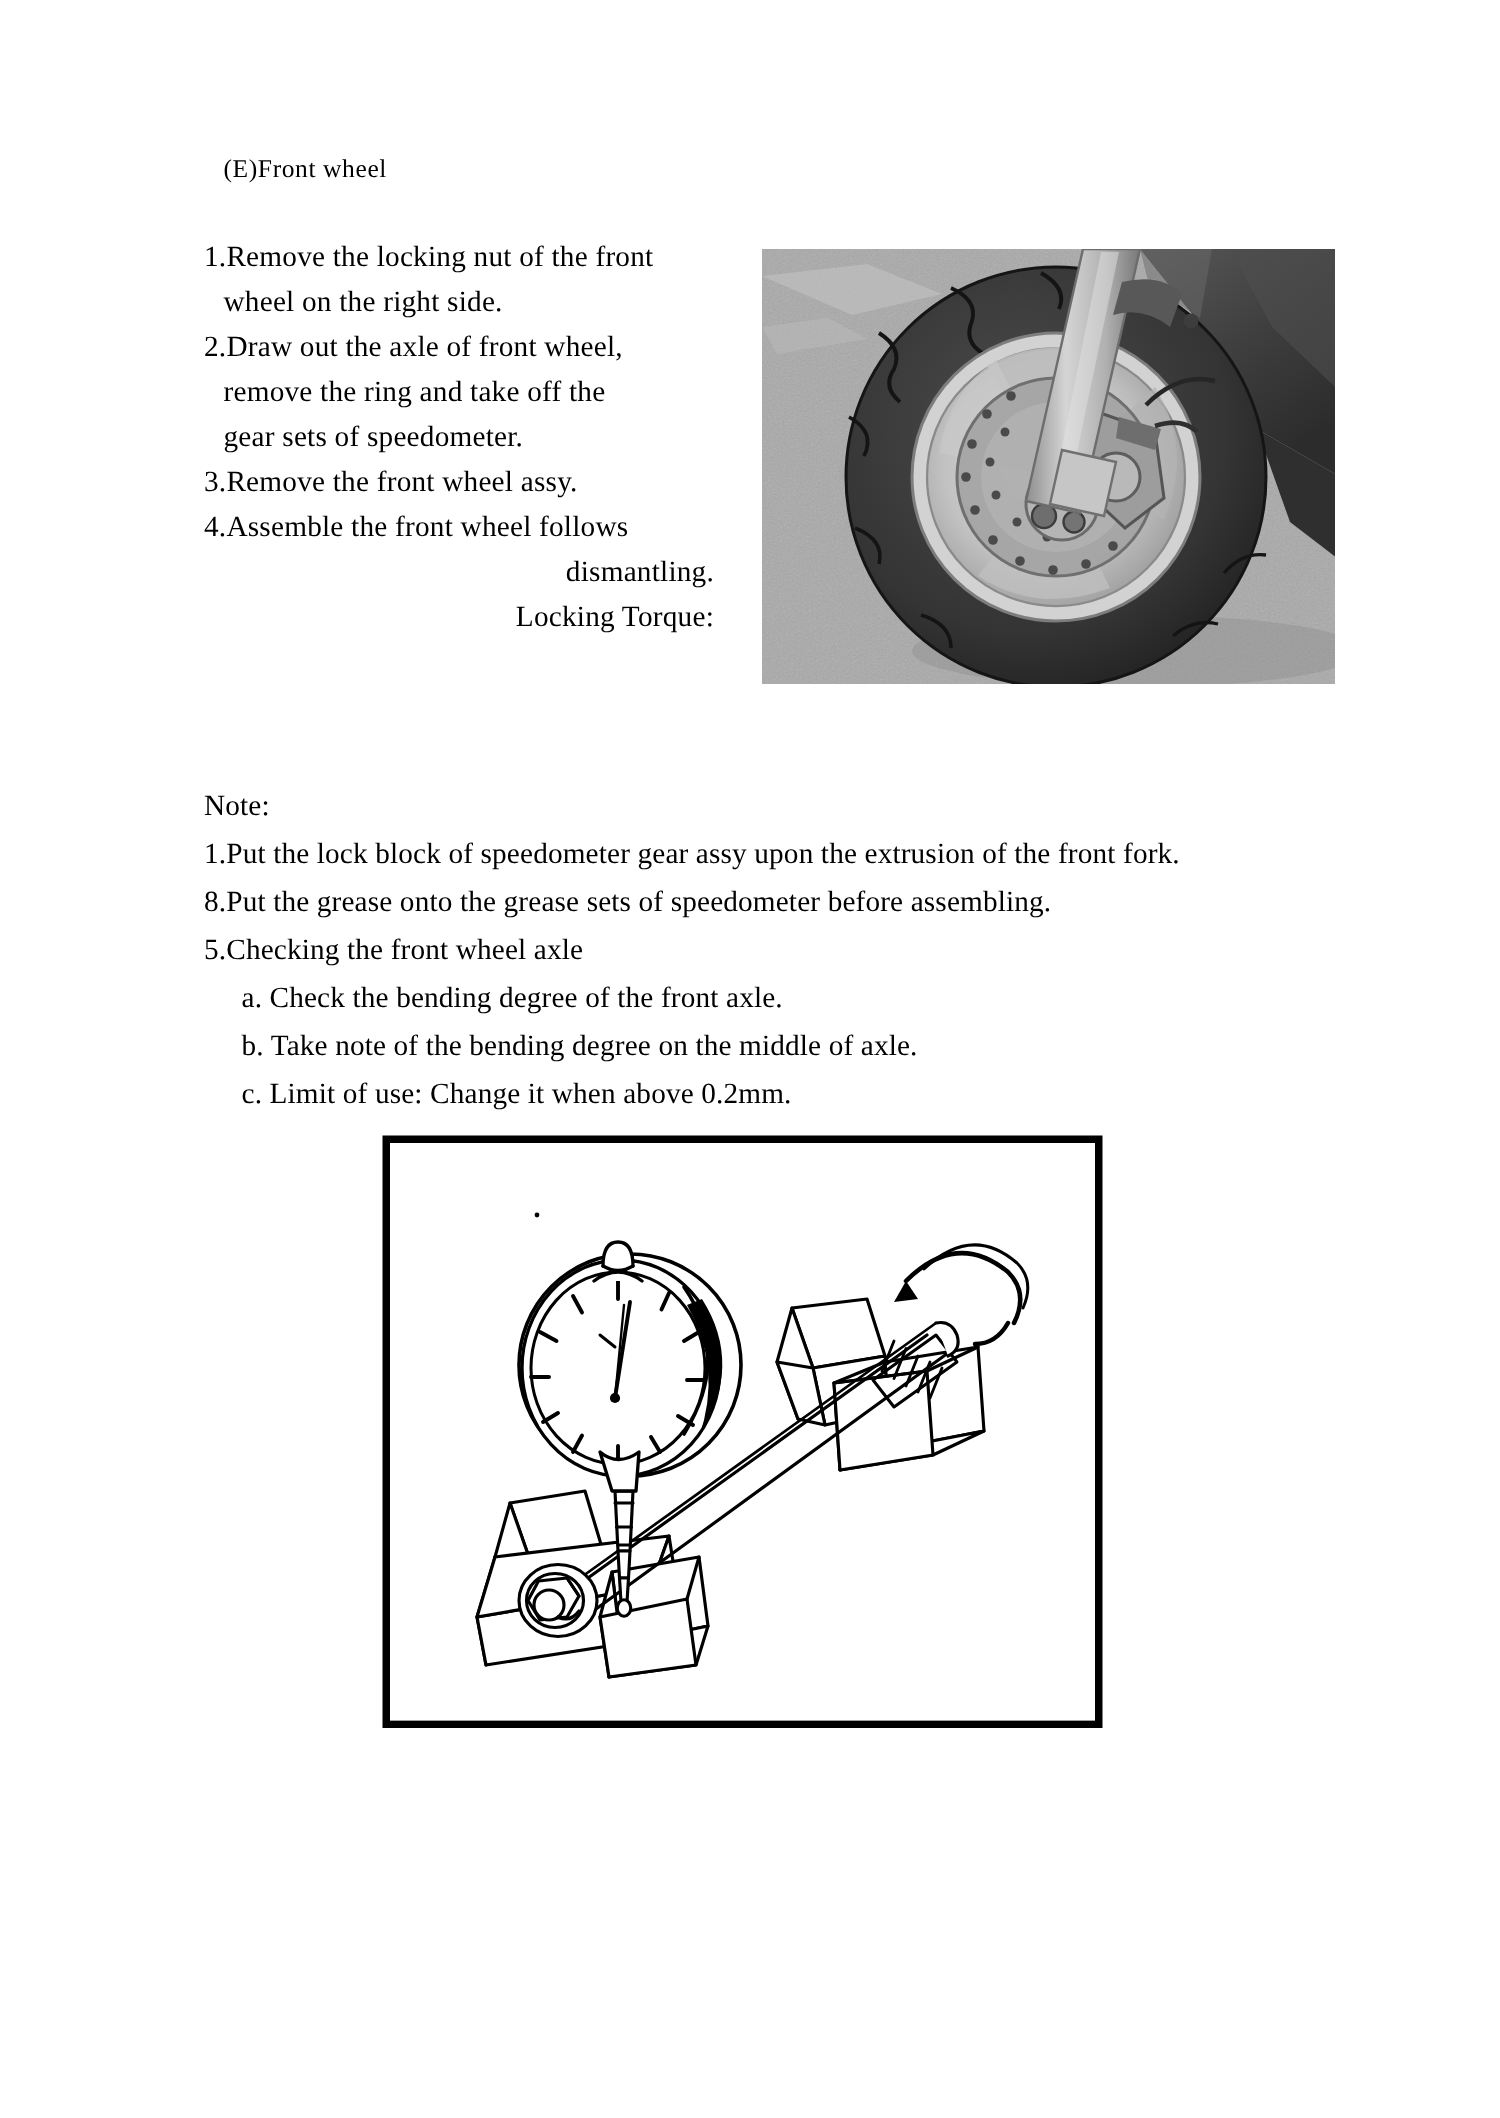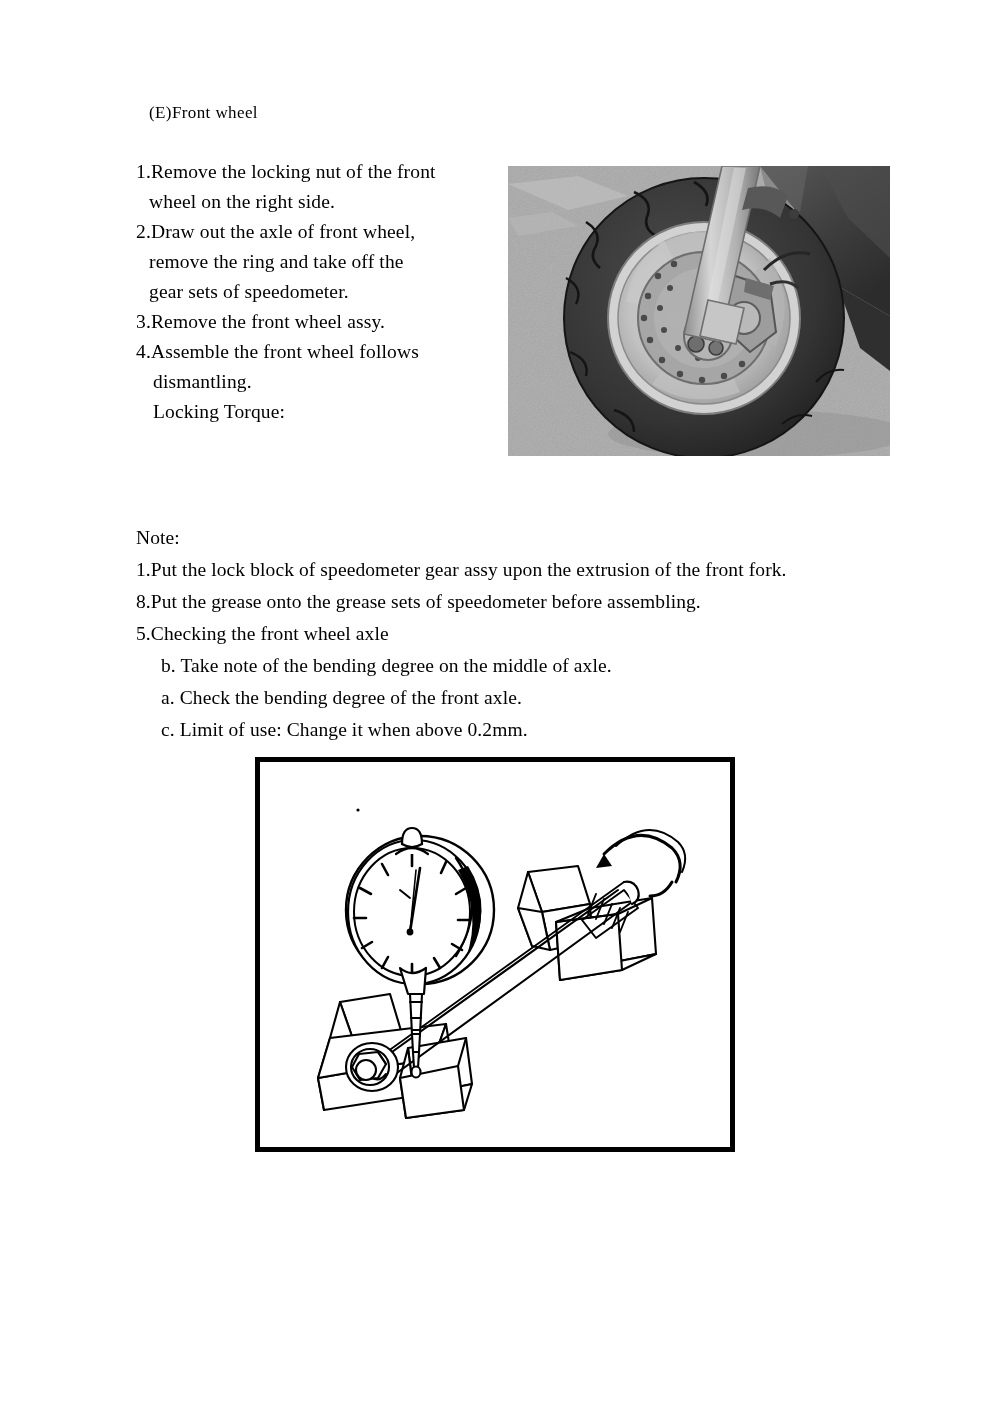--- a/index.html
+++ b/index.html
@@ -42,21 +42,21 @@
     width: 340px;
     font-size: 19.5px;
     line-height: 30px;
     font-family: Liberation Serif, serif;
   }
   .steps .line {
     white-space: nowrap;
     letter-spacing: 0.15px;
   }
   .steps .line.ind1 { padding-left: 13px; }
-  .steps .line.ind2 { padding-left: 17px; }
+  .steps .line.ind2 { padding-left: 17px; text-align: right; }
   .steps .line.ind3 { padding-left: 31px; }
 
   
   .notes {
     position: absolute;
     left: 136px;
     top: 522px;
     width: 760px;
     font-size: 19.5px;
     line-height: 32px;
@@ -109,22 +109,22 @@
     <div class="line">4.Assemble the front wheel follows</div>
     <div class="line ind2">dismantling.</div>
     <div class="line ind2">Locking Torque:</div>
   </div>
 
   <div class="notes">
     <div class="line">Note:</div>
     <div class="line">1.Put the lock block of speedometer gear assy upon the extrusion of the front fork.</div>
     <div class="line">8.Put the grease onto the grease sets of speedometer before assembling.</div>
     <div class="line">5.Checking the front wheel axle</div>
+    <div class="line sub">a. Check the bending degree of the front axle.</div>
     <div class="line sub">b. Take note of the bending degree on the middle of axle.</div>
-    <div class="line sub">a. Check the bending degree of the front axle.</div>
     <div class="line sub">c. Limit of use: Change it when above 0.2mm.</div>
   </div>
 
   <div class="photo">
     <svg width="382" height="290" viewBox="0 0 382 290" xmlns="http://www.w3.org/2000/svg">
       <defs>
         <radialGradient id="gRim" cx="45%" cy="45%" r="62%">
           <stop offset="0%" stop-color="#d8d8d8"></stop>
           <stop offset="62%" stop-color="#c2c2c2"></stop>
           <stop offset="100%" stop-color="#9a9a9a"></stop>

